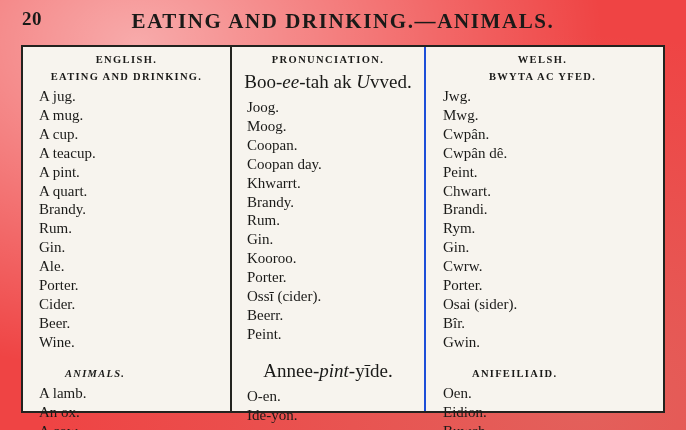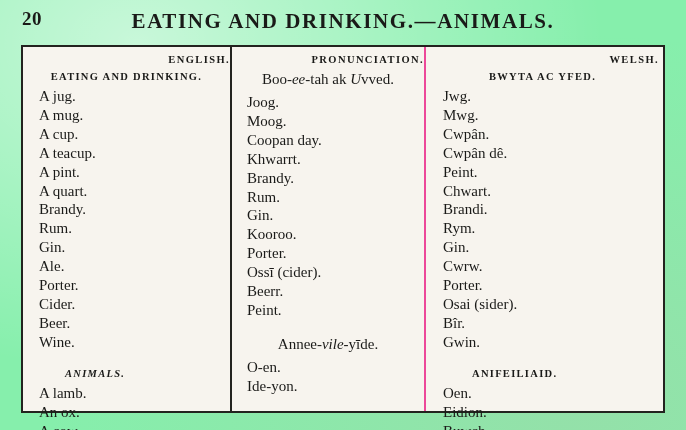--- a/index.html
+++ b/index.html
@@ -11,21 +11,21 @@
     width: 686px;
     height: 430px;
     overflow: hidden;
     font-family: "Liberation Serif", serif;
     color: #1a1a18;
     position: relative;
   }
   .page {
     position: absolute;
     inset: 0;
-    background: #86efac;
+    background: #ef4444;
   }
   
   .page::before {
     content: "";
     position: absolute;
     inset: 0;
     background:
       radial-gradient(ellipse at 20% 10%, rgba(255,255,255,0.55), rgba(255,255,255,0) 60%),
       radial-gradient(ellipse at 85% 95%, rgba(190,180,160,0.25), rgba(255,255,255,0) 65%);
     pointer-events: none;
@@ -70,39 +70,39 @@
     height: 100%;
     box-sizing: border-box;
   }
   .col {
     position: relative;
     box-sizing: border-box;
     padding: 7px 0 0 0;
     height: 100%;
   }
   .col.c1 { width: 207px; }
-  .col.c2 { width: 196px; border-left: 2px solid #23231f; border-right: 2px solid #ec4899; }
+  .col.c2 { width: 196px; border-left: 2px solid #23231f; border-right: 2px solid #1d4ed8; }
   .col.c3 { width: 233px; }
   .col-head {
-    text-align: right;
+    text-align: center;
     font-size: 10.5px;
     font-weight: bold;
     letter-spacing: 1.4px;
     margin-bottom: 6px;
   }
   .sec-head {
     font-size: 10.5px;
     font-weight: bold;
     letter-spacing: 1.3px;
     text-align: center;
     margin: 0 0 5px 0;
     white-space: nowrap;
   }
   .sec-head.pron {
-    font-size: 15px;
+    font-size: 19px;
     font-weight: normal;
     letter-spacing: 0;
   }
   .sec-head.pron .it { font-style: italic; }
   .entries {
     font-size: 15px;
     line-height: 18.9px;
     padding-left: 16px;
   }
   .col.c2 .entries { padding-left: 15px; }
@@ -157,34 +157,35 @@
           <div class="entry">A cow.</div>
         </div>
       </div>
 
       <div class="col c2">
         <div class="col-head">PRONUNCIATION.</div>
         <div class="sec-head pron"><span>Boo-</span><span class="it">ee</span><span>-tah ak </span><span class="it">U</span><span>vved.</span></div>
         <div class="entries">
           <div class="entry">Joog.</div>
           <div class="entry">Moog.</div>
+          <div class="entry it">Coopan.</div>
           <div class="entry it">Coopan day.</div>
           <div class="entry">Khwarrt.</div>
           <div class="entry">Brandy.</div>
           <div class="entry">Rum.</div>
           <div class="entry">Gin.</div>
           <div class="entry it">Kooroo.</div>
           <div class="entry">Porter.</div>
           <div class="entry it">Ossī (cider).</div>
           <div class="entry">Beerr.</div>
           <div class="entry">Peint.</div>
         </div>
         <div class="gap-animals"></div>
         <div class="animals-head-wrap">
-          <div class="sec-head pron animals"><span>Annee-</span><span class="it">vile</span><span>-y</span><span>īde.</span></div>
+          <div class="sec-head pron animals"><span>Annee-</span><span class="it">pint</span><span>-y</span><span>īde.</span></div>
         </div>
         <div class="entries">
           <div class="entry it">O-en.</div>
           <div class="entry it">Ide-yon.</div>
 
         </div>
       </div>
 
       <div class="col c3">
         <div class="col-head">WELSH.</div>

